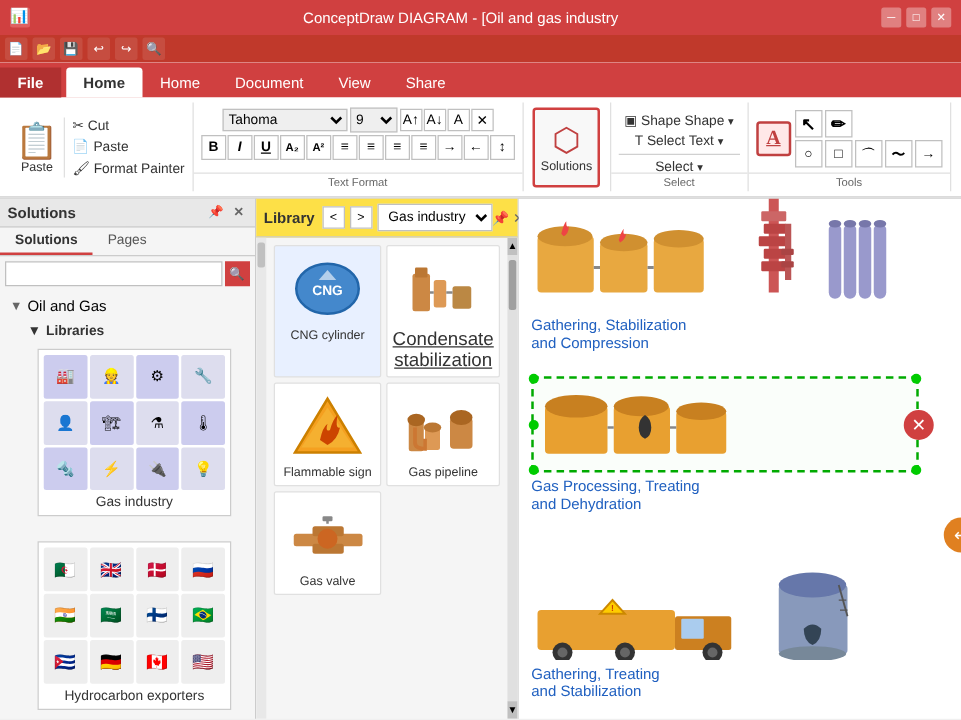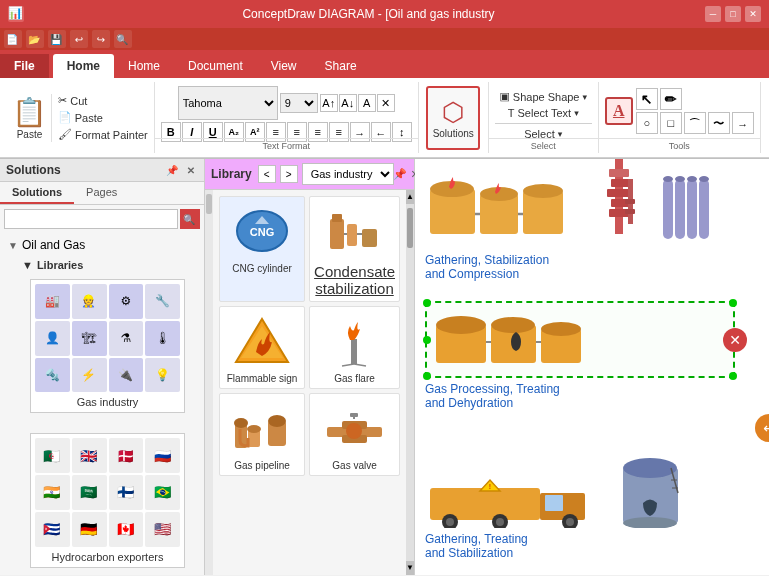--- a/index.html
+++ b/index.html
@@ -103,21 +103,21 @@
       cursor: pointer;
       padding: 2px;
       border-right: 1px solid #e0e0e0;
       margin-right: 4px;
     }
     .paste-icon { font-size: 28px; color: #555; }
     .paste-label { font-size: 10px; color: #333; }
     .clipboard-actions { display: flex; flex-direction: column; gap: 2px; justify-content: center; }
     .clip-btn { font-size: 11px; color: #333; cursor: pointer; display: flex; align-items: center; gap: 3px; white-space: nowrap; padding: 1px 2px; }
     .font-row { display: flex; align-items: center; gap: 2px; margin-bottom: 2px; }
-    .font-select { width: 100px; height: 34px; font-size: 11px; border: 1px solid #c0c0c0; }
+    .font-select { width: 100px; height: 18px; font-size: 11px; border: 1px solid #c0c0c0; }
     .size-select { width: 38px; height: 20px; font-size: 11px; border: 1px solid #c0c0c0; }
     .font-size-btns { display: flex; gap: 1px; }
     .font-size-btn { width: 18px; height: 18px; border: 1px solid #c0c0c0; background: white; cursor: pointer; font-size: 11px; display: flex; align-items: center; justify-content: center; }
     .format-btns { display: flex; gap: 1px; }
     .fmt-btn { width: 20px; height: 20px; border: 1px solid #c0c0c0; background: white; cursor: pointer; font-size: 11px; display: flex; align-items: center; justify-content: center; font-weight: bold; }
 
     
     .solutions-btn {
       display: flex;
       flex-direction: column;
@@ -225,21 +225,21 @@
 
     
     #library-panel {
       width: 210px;
       background: #f5f5f5;
       border-right: 1px solid #ccc;
       display: flex;
       flex-direction: column;
     }
     .lib-panel-header {
-      background: #f0abfc;
+      background: #fde047;
       border-bottom: 1px solid #ccc;
       display: flex;
       align-items: center;
       justify-content: space-between;
       padding: 4px 6px;
     }
     .lib-nav { display: flex; align-items: center; gap: 4px; }
     .lib-nav-btn { width: 18px; height: 18px; border: 1px solid #c0c0c0; background: white; cursor: pointer; display: flex; align-items: center; justify-content: center; font-size: 10px; }
     .lib-dropdown { flex: 1; height: 22px; font-size: 11px; border: 1px solid #c0c0c0; padding: 0 4px; background: white; }
     .lib-items-grid {
@@ -616,31 +616,20 @@
             <svg width="65" height="55" viewBox="0 0 65 55">
               <polygon points="32,5 58,48 6,48" fill="#f5a020" stroke="#cc8000" stroke-width="2"></polygon>
               <polygon points="32,12 53,44 11,44" fill="#f5c040" opacity="0.5"></polygon>
               <path d="M26,38 Q28,28 32,25 Q30,32 34,30 Q36,22 40,18 Q38,30 42,28 Q40,38 32,42 Z" fill="#cc4400"></path>
             </svg>
           </div>
           <span class="lib-item-label">Flammable sign</span>
         </div>
 
 
-        <div class="lib-item">
-          <div class="lib-item-icon">
-            <svg width="65" height="55" viewBox="0 0 65 55">
-              <rect x="29" y="25" width="6" height="25" fill="#888"></rect>
-              <path d="M28,26 Q24,18 28,12 Q30,18 32,16 Q34,10 36,8 Q34,18 38,15 Q36,22 32,26 Z" fill="#ee6600"></path>
-              <line x1="32" y1="50" x2="20" y2="52" stroke="#888" stroke-width="1.5"></line>
-              <line x1="32" y1="50" x2="44" y2="52" stroke="#888" stroke-width="1.5"></line>
-            </svg>
-          </div>
-          <span class="lib-item-label">Gas flare</span>
-        </div>
 
         <div class="lib-item">
           <div class="lib-item-icon">
             <svg width="65" height="55" viewBox="0 0 65 55">
               <rect x="5" y="22" width="12" height="25" fill="#cc8844" rx="2"></rect>
               <rect x="18" y="28" width="12" height="18" fill="#dd9955" rx="2"></rect>
               <ellipse cx="11" cy="22" rx="7" ry="5" fill="#aa6622"></ellipse>
               <ellipse cx="24" cy="28" rx="7" ry="4" fill="#bb7733"></ellipse>
               <path d="M10,28 L10,40 Q10,45 18,45 L18,37" fill="none" stroke="#cc7733" stroke-width="3"></path>
               <rect x="38" y="20" width="18" height="25" fill="#cc8844" rx="3"></rect>

